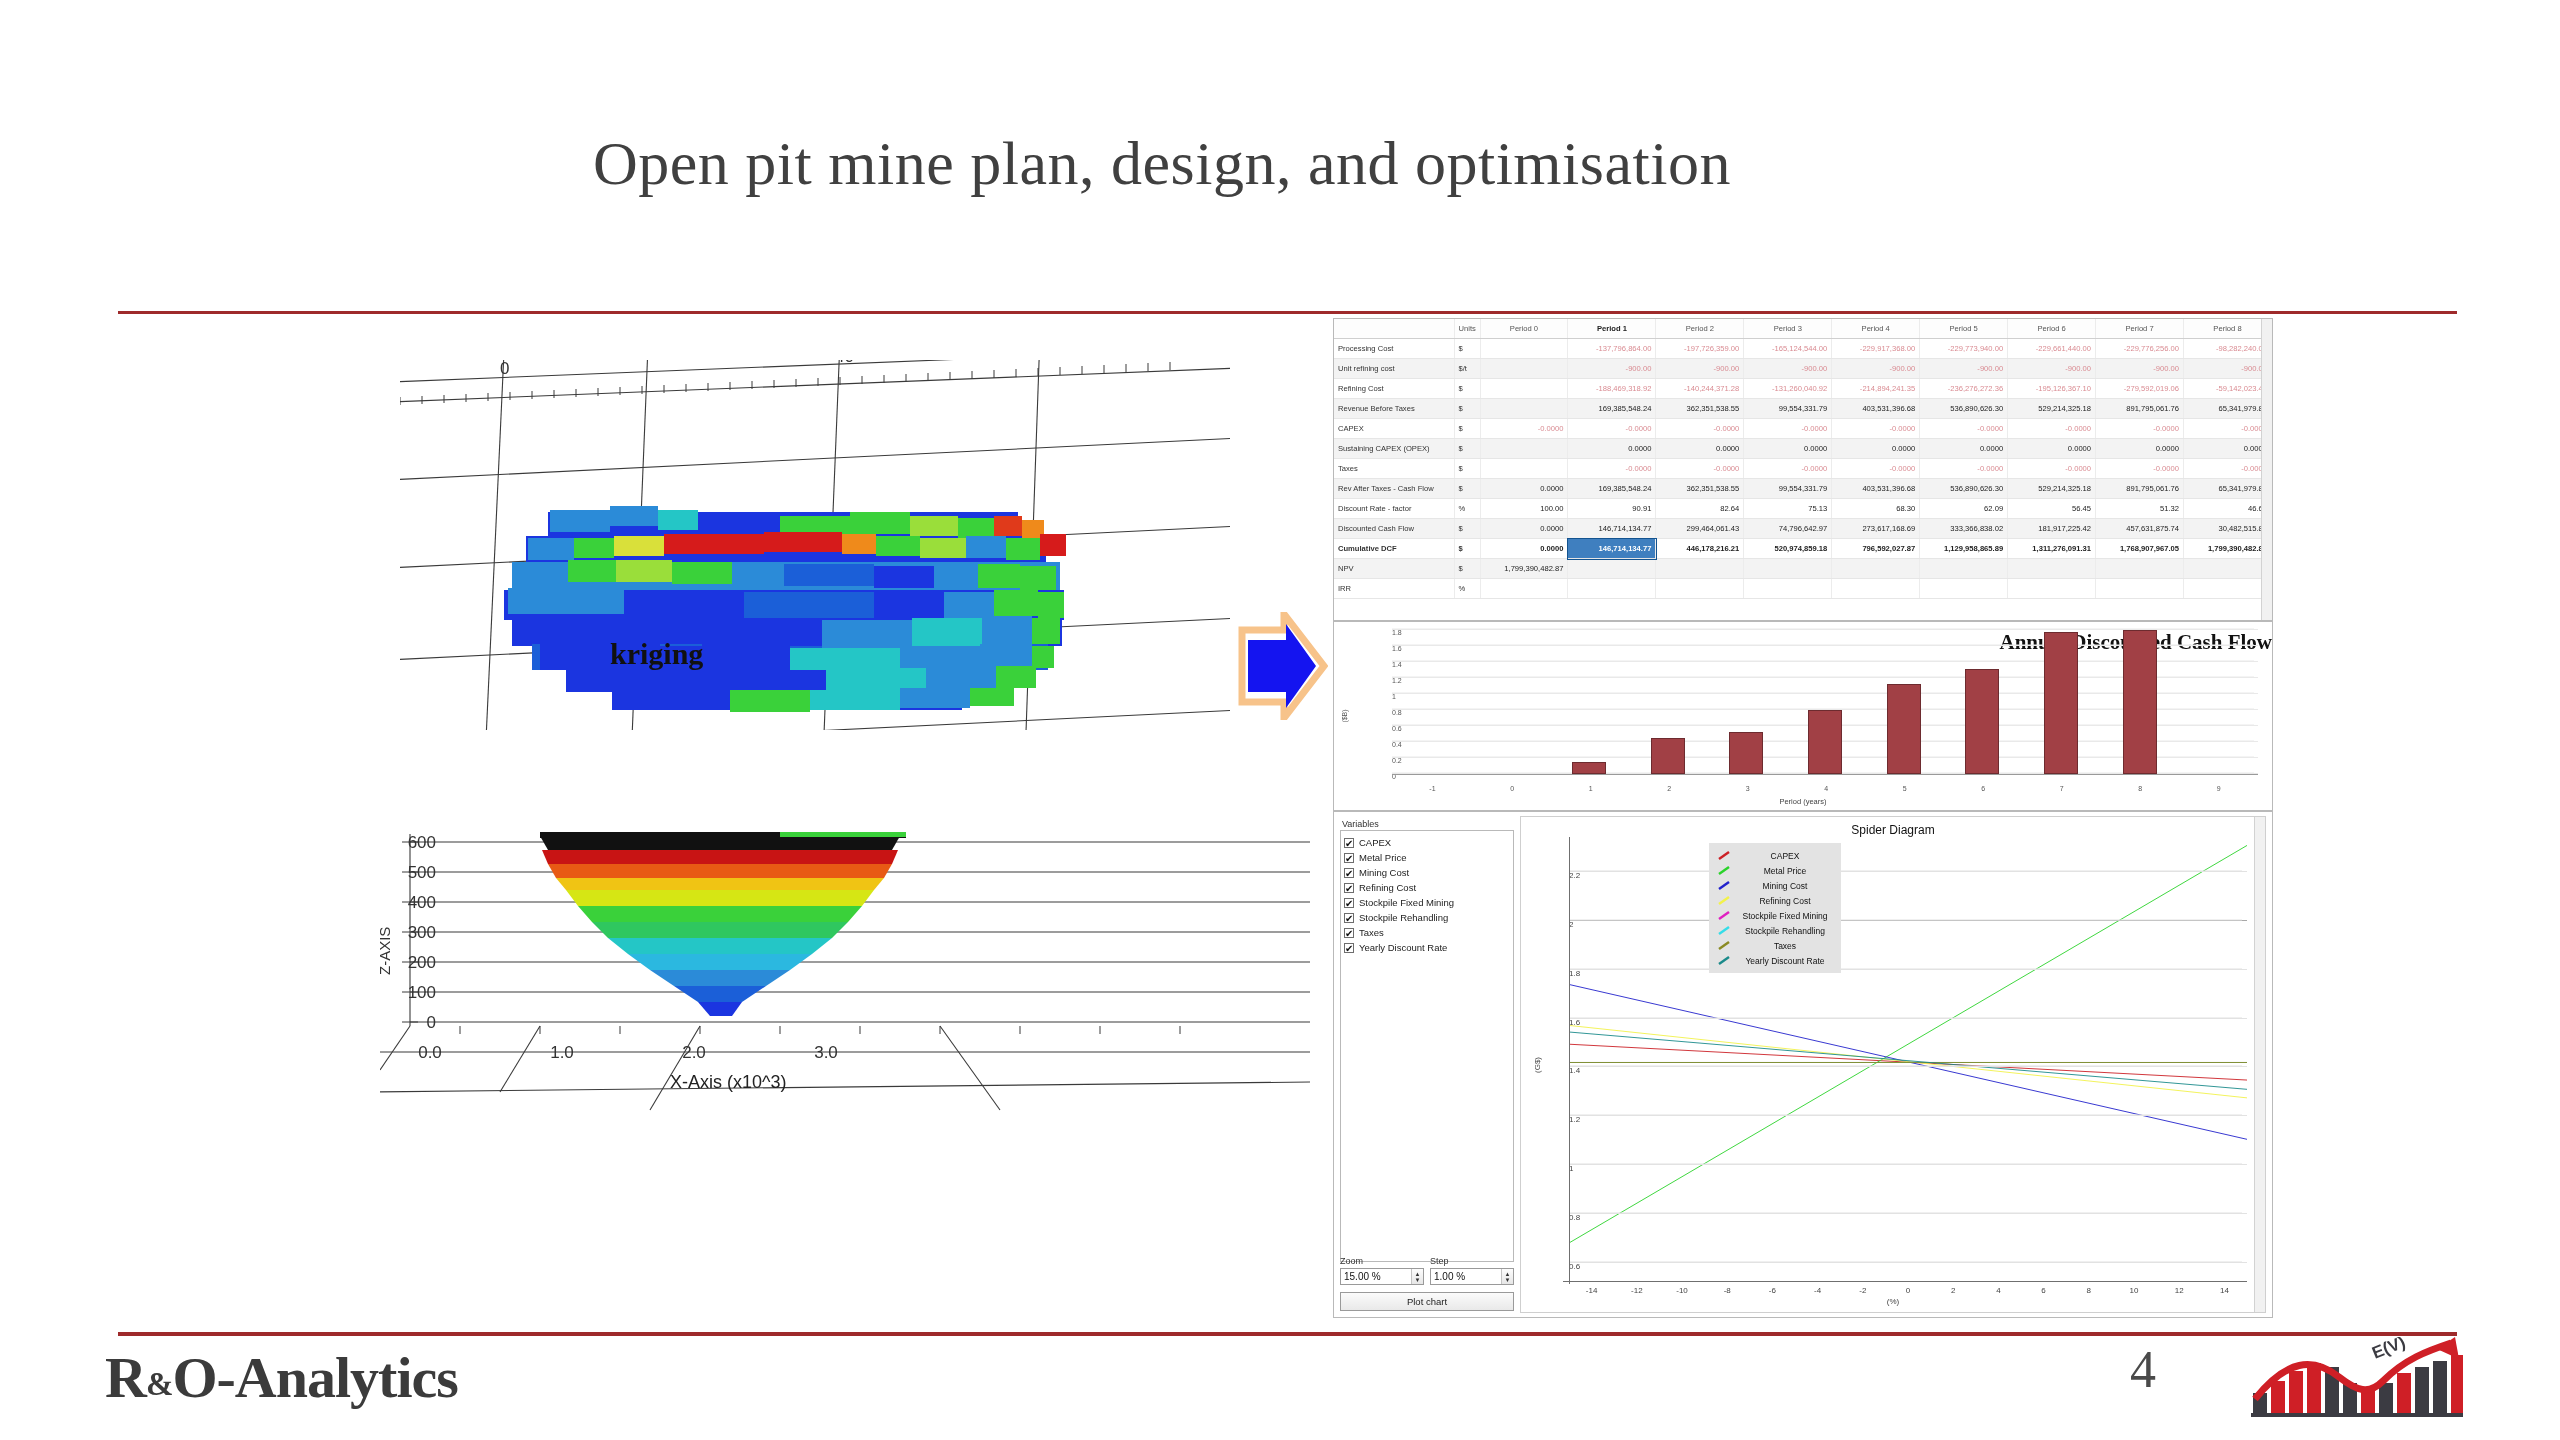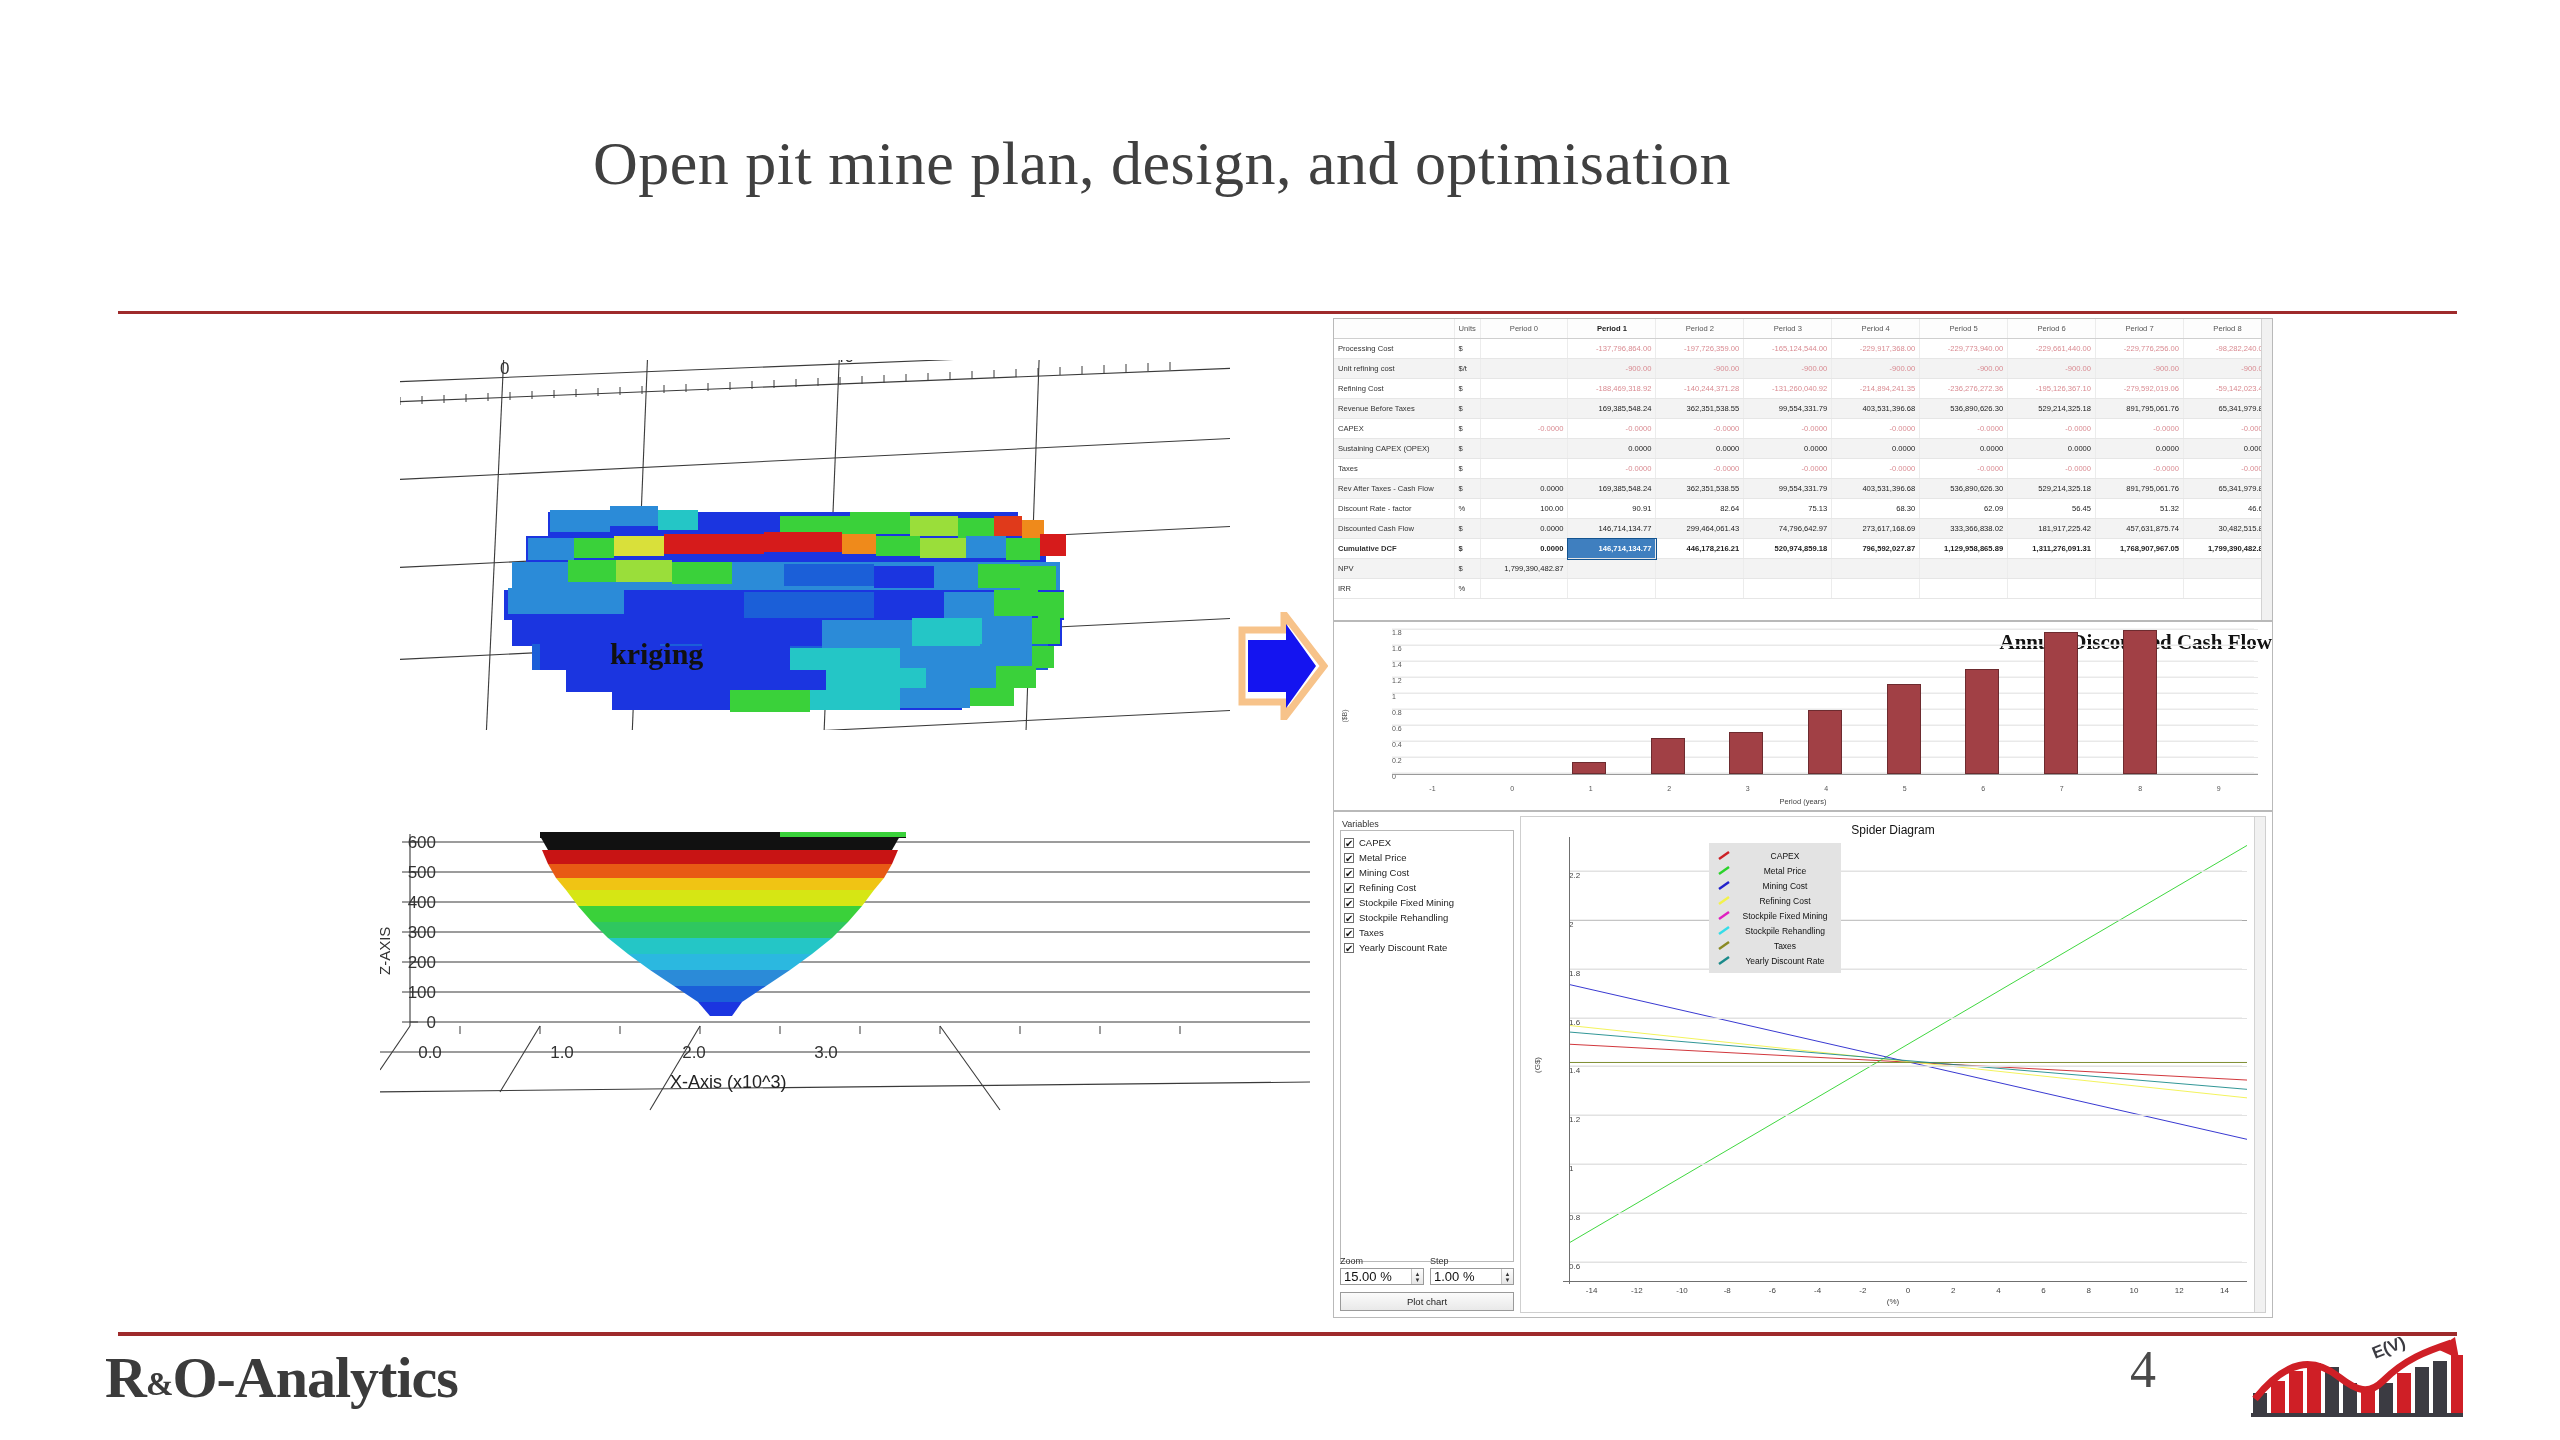--- a/index.html
+++ b/index.html
@@ -116,21 +116,21 @@
   .vars-title { font-size: 9px; color: #333; padding: 1px 2px; }
   .vars-list { border: 1px solid #b9b9b9; height: 432px; padding: 4px 3px; background:#fff; }
   .var-item { display: flex; align-items: center; gap: 5px; font-size: 9.5px; color:#222; line-height: 15px; height: 15px;}
   .cbx { width: 10px; height: 10px; border: 1px solid #6d6d6d; background: #fff; position: relative; flex: none; }
   .cbx::after { content: "\2714"; position: absolute; left: 0px; top: -3px; font-size: 10px; color: #111; }
 
   .zoom-row { position: absolute; left: 6px; bottom: 32px; width: 174px; display: flex; gap: 6px; }
   .field { flex: 1; }
   .field-label { font-size: 9px; color: #333; margin-bottom: 2px; }
   .spin { display: flex; align-items: center; border: 1px solid #9a9a9a; background: #fff; height: 17px; }
-  .spin .val { flex: 1; font-size: 13px; padding-left: 3px; color: #111; }
+  .spin .val { flex: 1; font-size: 10px; padding-left: 3px; color: #111; }
   .spin .arrows { width: 12px; height: 15px; border-left: 1px solid #c3c3c3; background: linear-gradient(#fdfdfd,#e6e6e6);
                   display:flex; flex-direction:column; align-items:center; justify-content:center; line-height:6px; font-size:6px; color:#333;}
   .plot-btn { position: absolute; left: 6px; bottom: 6px; width: 174px; height: 19px;
               border: 1px solid #9a9a9a; background: linear-gradient(#fbfbfb,#e9e9e9);
               font-size: 9.5px; color: #222; display:flex; align-items:center; justify-content:center; }
 
   .spider-chart { position: absolute; left: 186px; top: 4px; right: 6px; bottom: 4px;
                   border: 1px solid #cfcfcf; background: #fff; }
   .spider-title { position: absolute; left:0; right:0; top: 6px; text-align:center; font-size: 12px; color:#111; }
   .spider-plot { position: absolute; left: 48px; top: 26px; right: 18px; bottom: 30px; }

